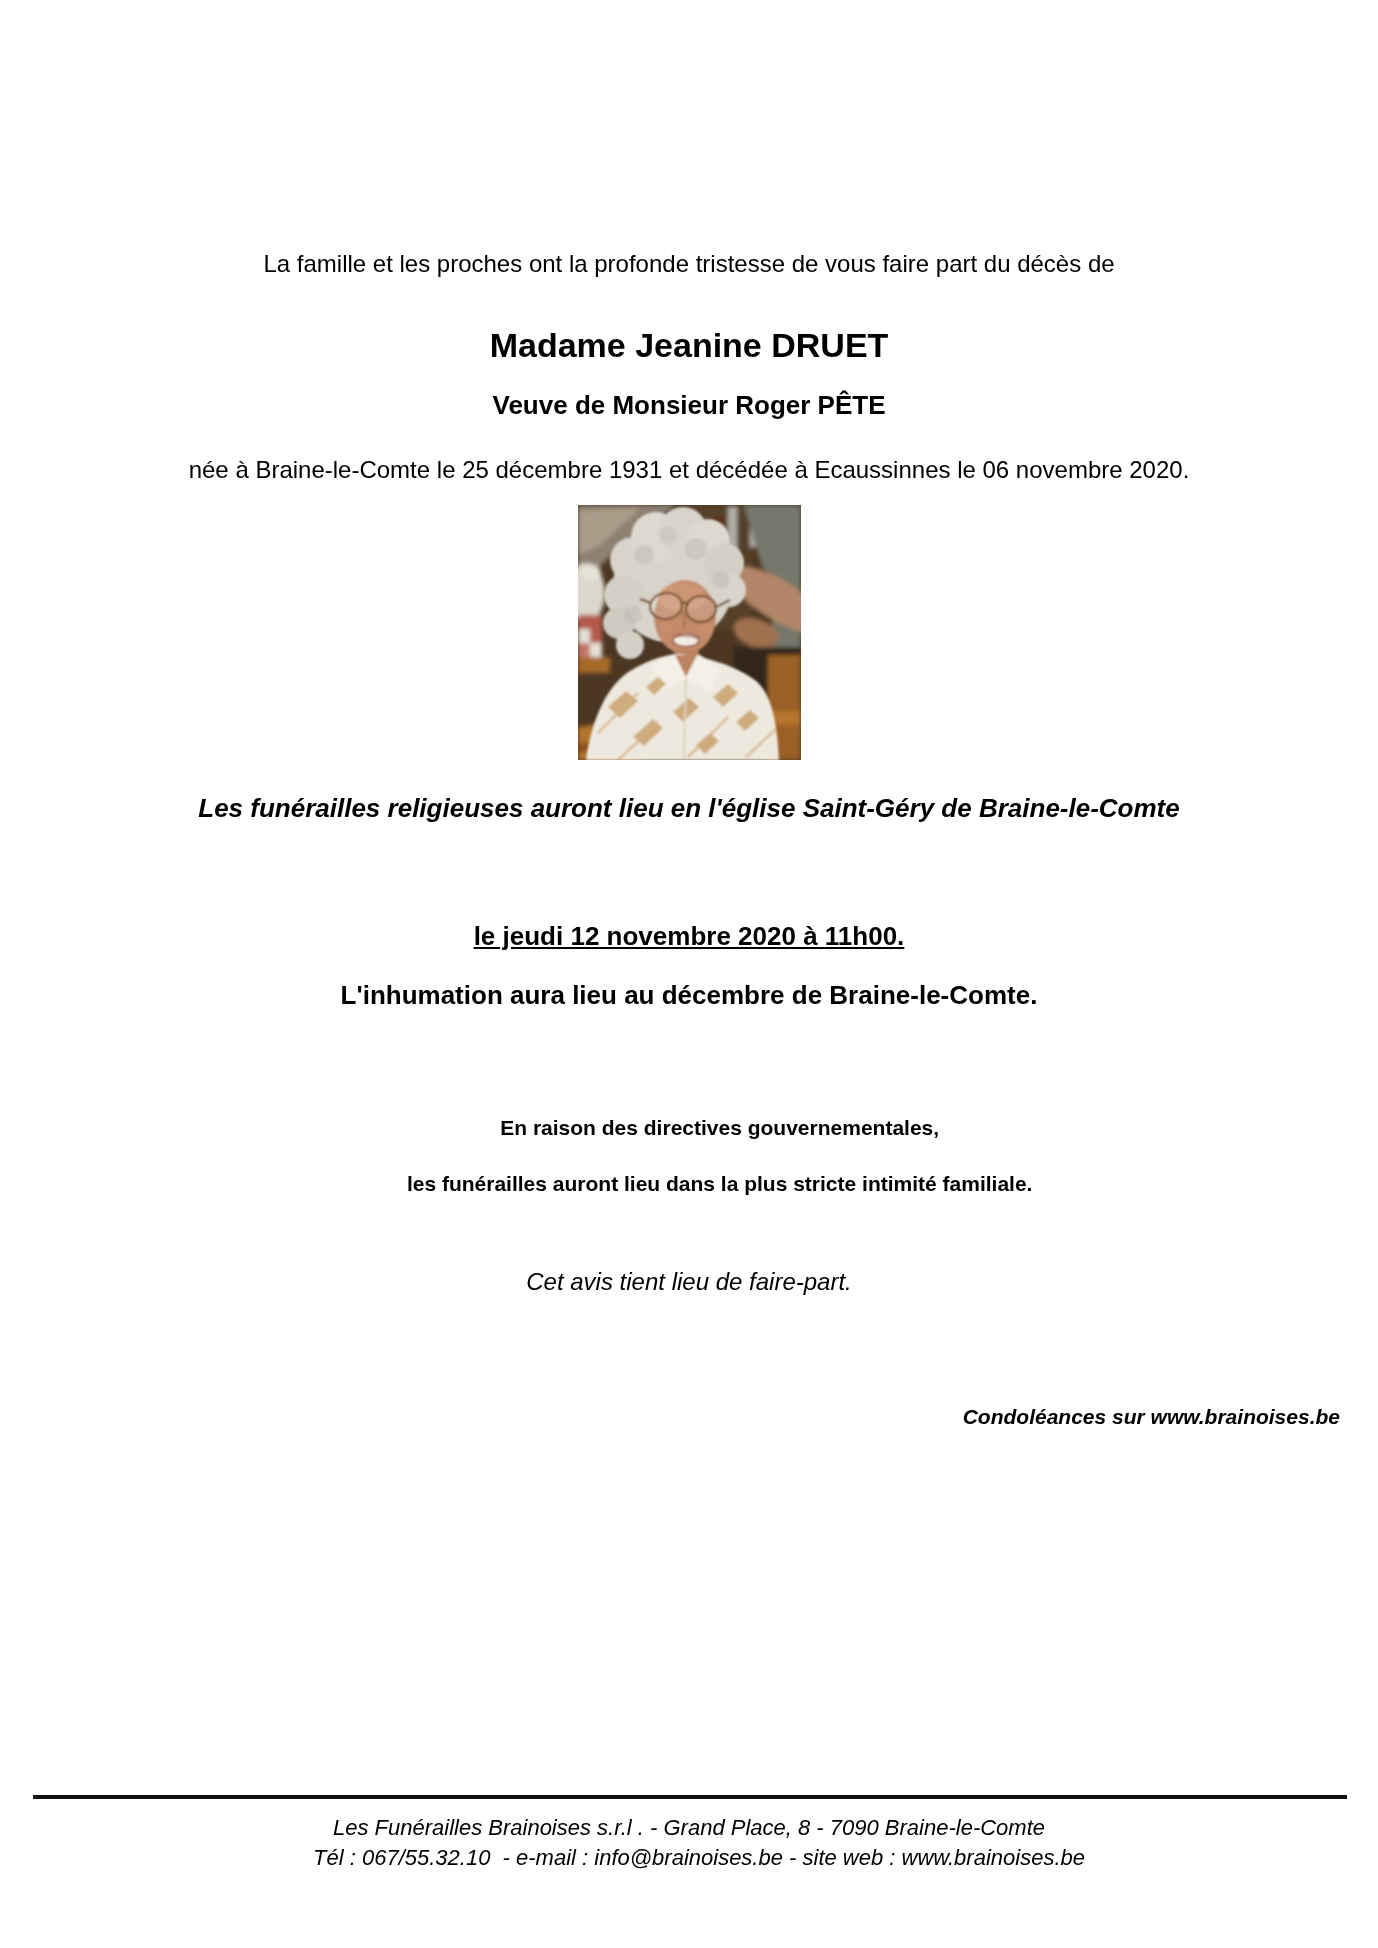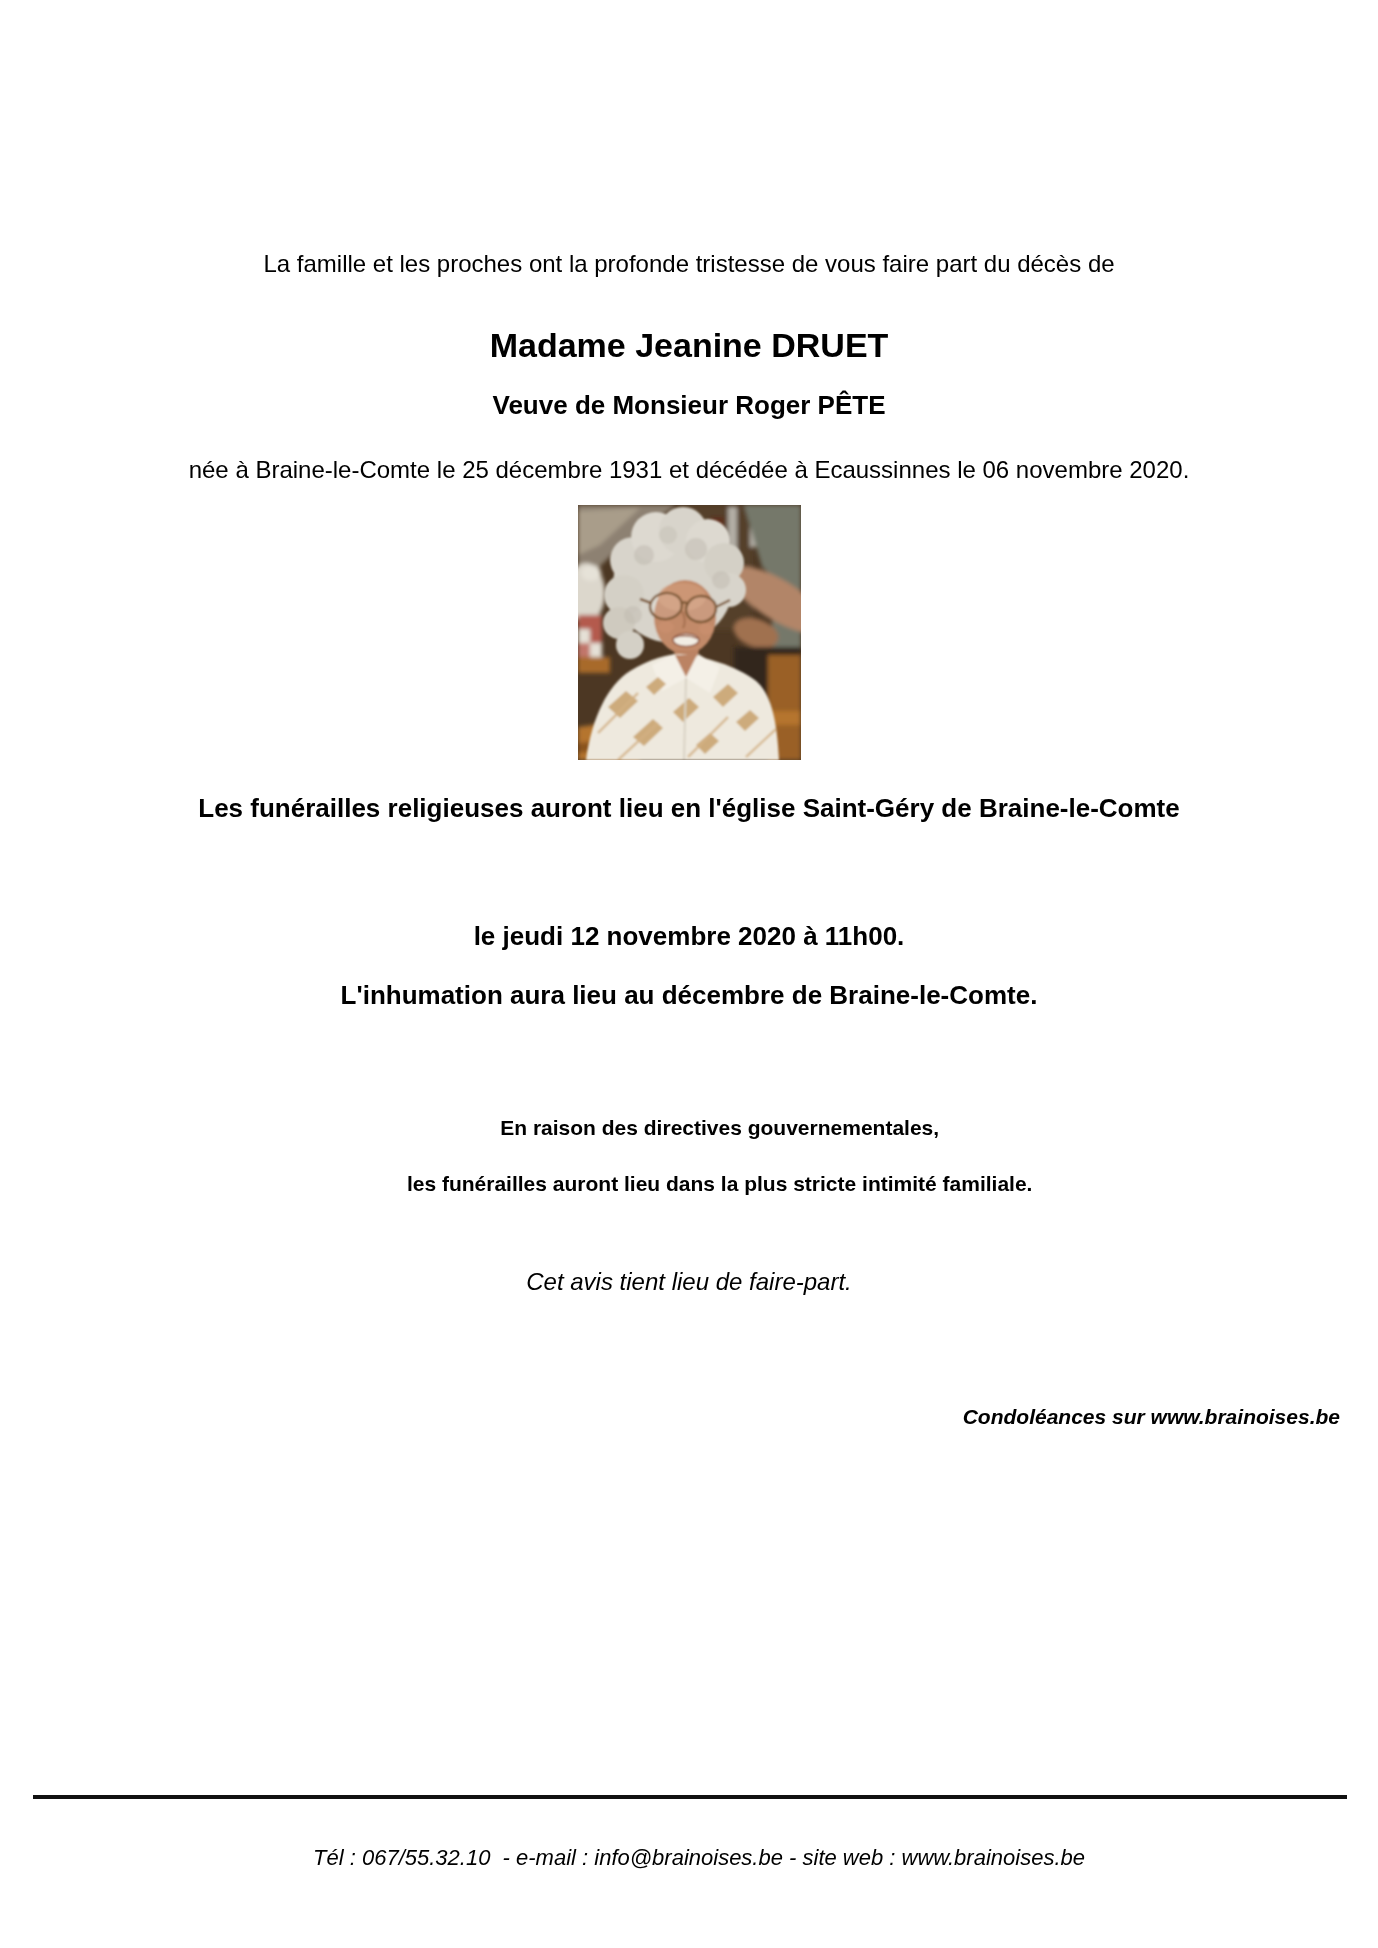--- a/index.html
+++ b/index.html
@@ -27,22 +27,22 @@
     width: 100%;
     margin: 0;
     text-align: center;
     white-space: pre-wrap;
     color: #000000;
   }
   .intro        { top: 249px; font-size: 24px; line-height: 30px; font-weight: 400; }
   .name         { top: 325px; font-size: 34px; line-height: 40px; font-weight: 700; }
   .widow        { top: 389px; font-size: 26px; line-height: 32px; font-weight: 700; }
   .birthdeath   { top: 455px; font-size: 24px; line-height: 30px; font-weight: 400; }
-  .ceremony     { top: 792px; font-size: 26px; line-height: 32px; font-weight: 700; }
-  .datetime     { top: 920px; font-size: 26px; line-height: 32px; font-weight: 700; }
+  .ceremony     { top: 792px; font-size: 26px; line-height: 32px; font-weight: 700; font-style: italic; }
+  .datetime     { top: 920px; font-size: 26px; line-height: 32px; font-weight: 700; text-decoration: underline; }
   .burial       { top: 979px; font-size: 26px; line-height: 32px; font-weight: 700; }
   .covid        { top: 1086px; font-size: 21px; line-height: 28px; font-weight: 700; margin-left: 19px; }
   .notice       { top: 1267px; font-size: 24px; line-height: 30px; font-style: italic; }
   .condolences  {
     top: 1404px; left: auto; right: 38px; width: auto;
     font-size: 21px; line-height: 26px; font-style: italic; text-align: left; font-weight: bold;
   }
   .photo {
     position: absolute;
     top: 505px;
@@ -187,16 +187,17 @@
     <span>En raison des directives gouvernementales,</span><br>
     <span>les funérailles auront lieu dans la plus stricte intimité familiale.</span>
   </div>
 
   <p class="line notice">Cet avis tient lieu de faire-part.</p>
 
   <p class="line condolences">Condoléances sur www.brainoises.be</p>
 
   <div class="footer-rule"></div>
 
+  <p class="line footer1">Les Funérailles Brainoises s.r.l . - Grand Place, 8 - 7090 Braine-le-Comte</p>
 
   <p class="line footer2">Tél : 067/55.32.10  - e-mail : info@brainoises.be - site web : www.brainoises.be</p>
 
 </div>
 
 </body></html>

